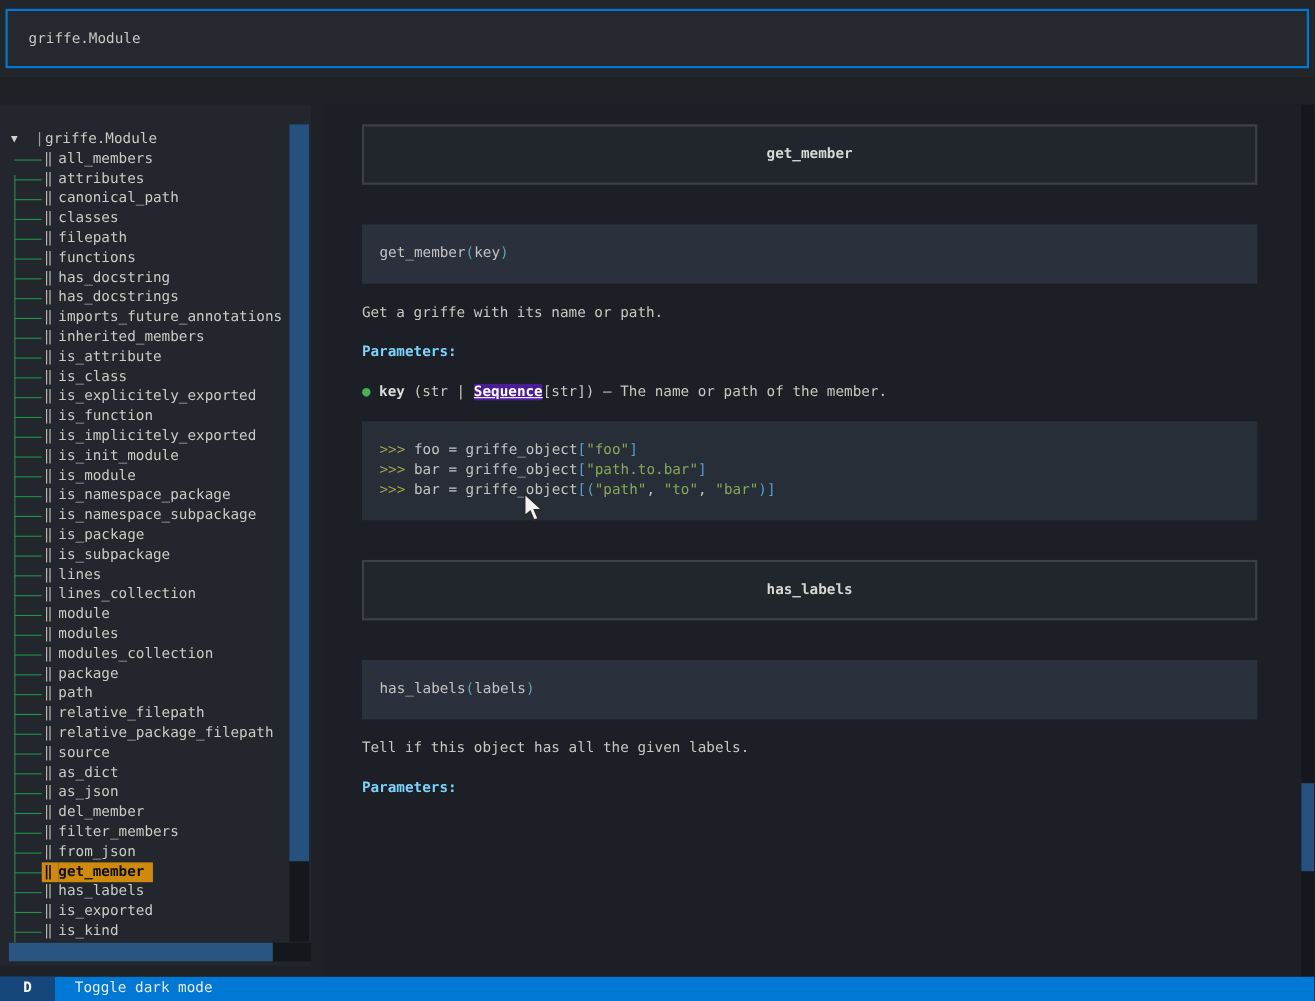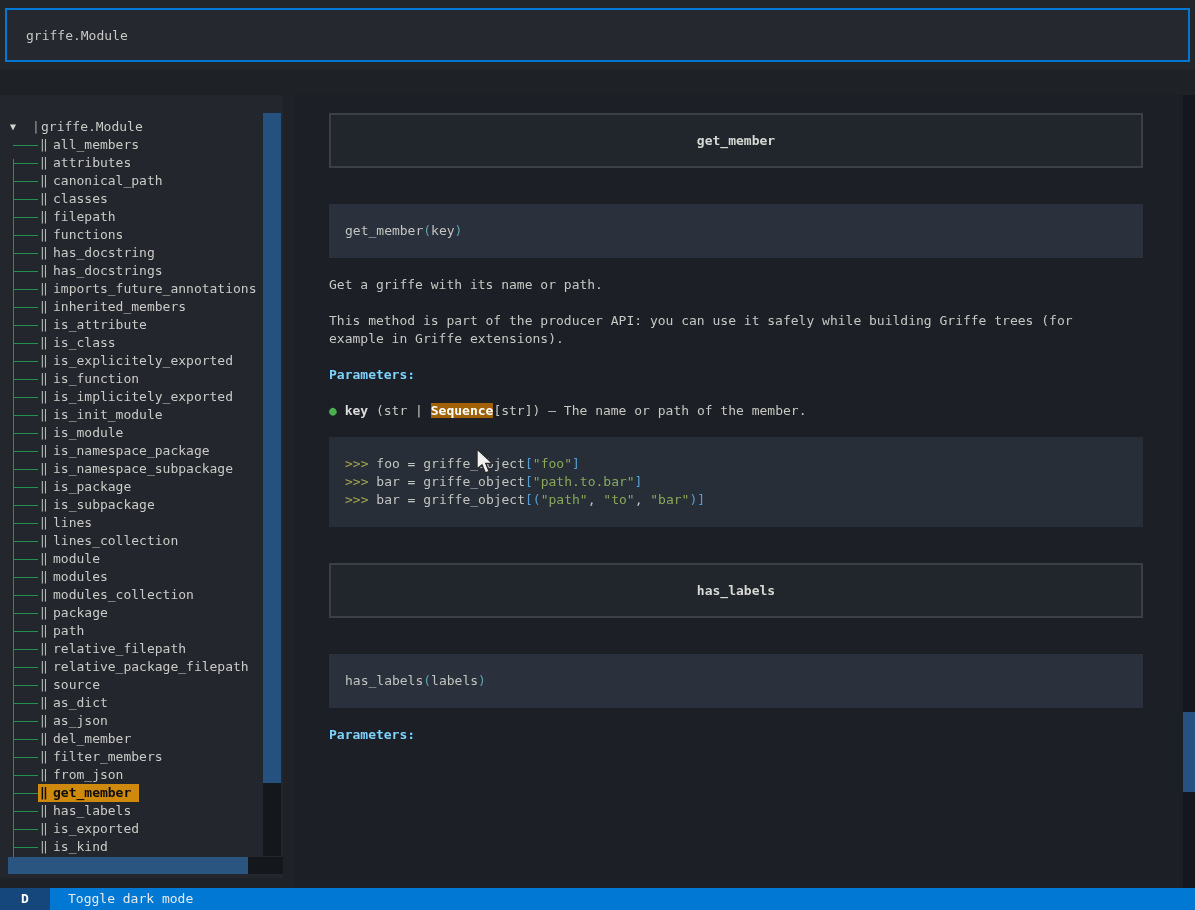--- a/index.html
+++ b/index.html
@@ -48,21 +48,21 @@
   .sigbox { height:54px; background:#2a313c; margin-top:36px; display:flex; align-items:center; padding-left:16px; color:#c9ccc7; }
   .para { margin-top:18px; max-width:767px; }
   .lbl { margin-top:18px; font-weight:bold; color:#7dd3fc; }
   .param { margin-top:18px; white-space:nowrap; }
   .bullet { color:#4db050; }
   .code { margin-top:17px; background:#272e37; padding:18px 0 18px 16px; }
   .code-line { height:18px; white-space:pre; }
   
   .tk-b  { font-weight:bold; color:#dcdedb; }
   .tk-l  { color:#c6c8c3; cursor:pointer; }
-  .tk-hl { background:#a16207; color:#ffffff; font-weight:bold; cursor:pointer; }
+  .tk-hl { background:#4c1d95; color:#ffffff; font-weight:bold; text-decoration:underline; cursor:pointer; }
   .tk-t  { color:#c6c8c3; }
   .tk-pa { color:#5ea3b3; }
   .tk-p  { color:#a3a44e; }
   .tk-s  { color:#87a85a; }
   .tk-br { color:#569fd5; }
   .tk-d  { color:#c2c4bf; }
   
   .sb-main-track { position:absolute; right:0; top:0; width:12px; height:793px; background:#14171e; }
   .sb-main-thumb { position:absolute; left:0; top:617px; width:12px; height:80px; background:#265181; }
   
@@ -301,37 +301,37 @@
       <div class="hbox">
         <span>get_member</span>
       </div>
       <div class="sigbox">
         <span class="tk-d">get_member</span>
         <span class="tk-pa">(</span>
         <span class="tk-d">key</span>
         <span class="tk-pa">)</span>
       </div>
       <div class="para">Get a griffe with its name or path.</div>
-      <div class="para">This method is part of the producer API: you can use it safely while building Griffe trees (for example in Griffe extensions).</div>
       <div class="lbl">Parameters:</div>
       <div class="param"><span class="bullet">● </span><span class="tk-b">key</span><span class="tk-t"> (</span><span class="tk-l">str</span><span class="tk-t"> | </span><span class="tk-hl">Sequence</span><span class="tk-t">[</span><span class="tk-l">str</span><span class="tk-t">]) – The name or path of the member.</span></div>
       <div class="code">
         <div class="code-line"><span class="tk-p">&gt;&gt;&gt; </span><span class="tk-d">foo = griffe_object</span><span class="tk-br">[</span><span class="tk-s">"foo"</span><span class="tk-br">]</span></div>
         <div class="code-line"><span class="tk-p">&gt;&gt;&gt; </span><span class="tk-d">bar = griffe_object</span><span class="tk-br">[</span><span class="tk-s">"path.to.bar"</span><span class="tk-br">]</span></div>
         <div class="code-line"><span class="tk-p">&gt;&gt;&gt; </span><span class="tk-d">bar = griffe_object</span><span class="tk-br">[(</span><span class="tk-s">"path"</span><span class="tk-d">, </span><span class="tk-s">"to"</span><span class="tk-d">, </span><span class="tk-s">"bar"</span><span class="tk-br">)]</span></div>
       </div>
       <div class="hbox">
         <span>has_labels</span>
       </div>
       <div class="sigbox">
         <span class="tk-d">has_labels</span>
         <span class="tk-pa">(</span>
         <span class="tk-d">labels</span>
         <span class="tk-pa">)</span>
       </div>
+      <div class="para">Tell if this object has all the given labels.</div>
       <div class="lbl">Parameters:</div>
     </div>
   <div class="sb-main-track">
     <div class="sb-main-thumb"></div>
   </div>
 </div>
 
 <div class="footer">
   <span class="footer-key">D</span>
   <span class="footer-label">Toggle dark mode</span>

